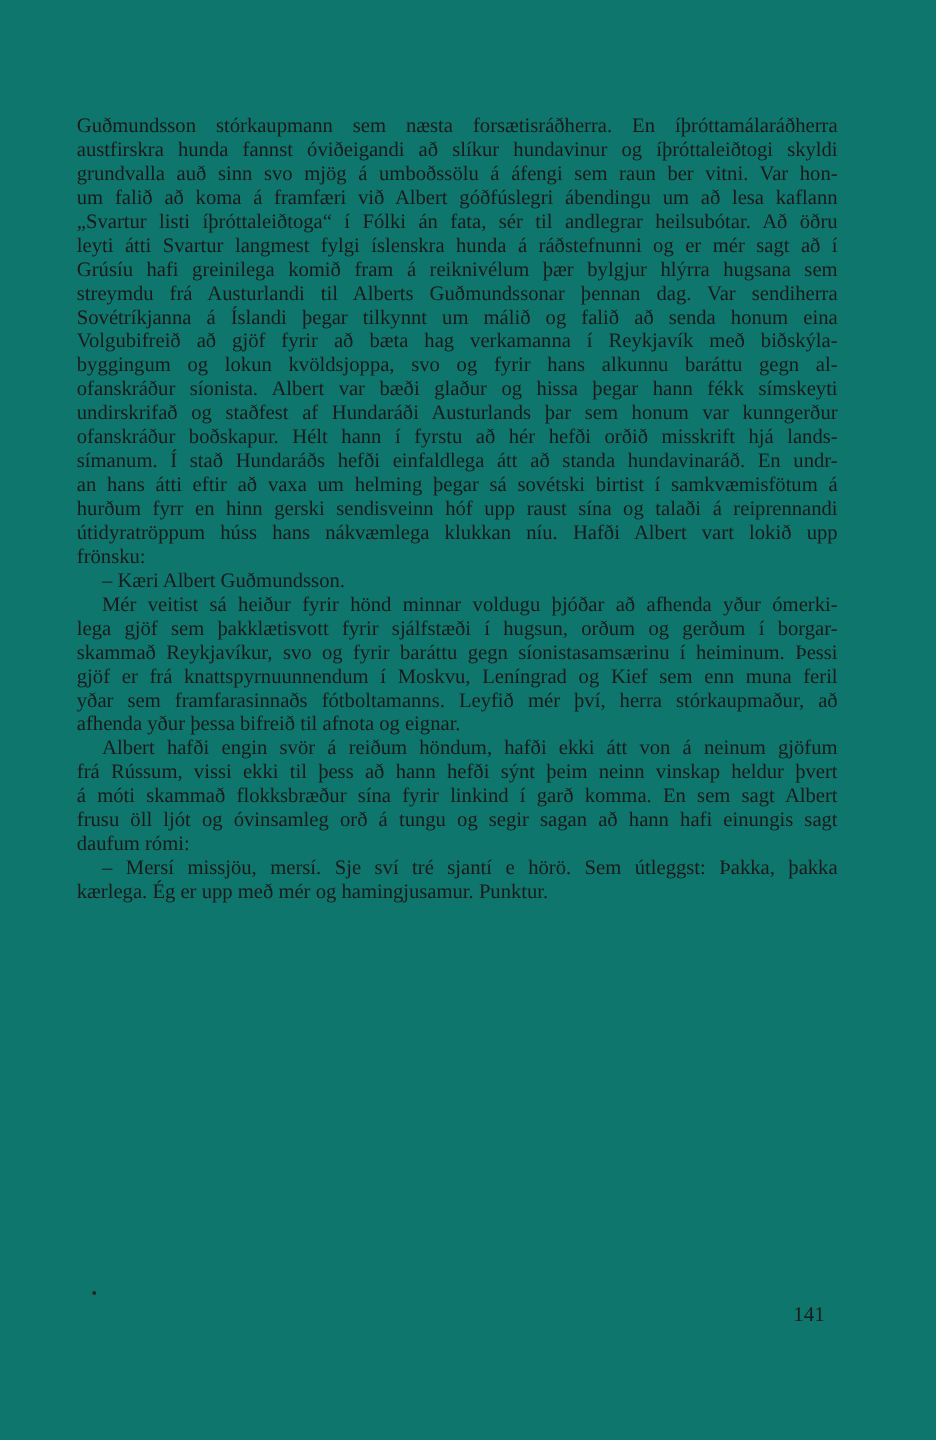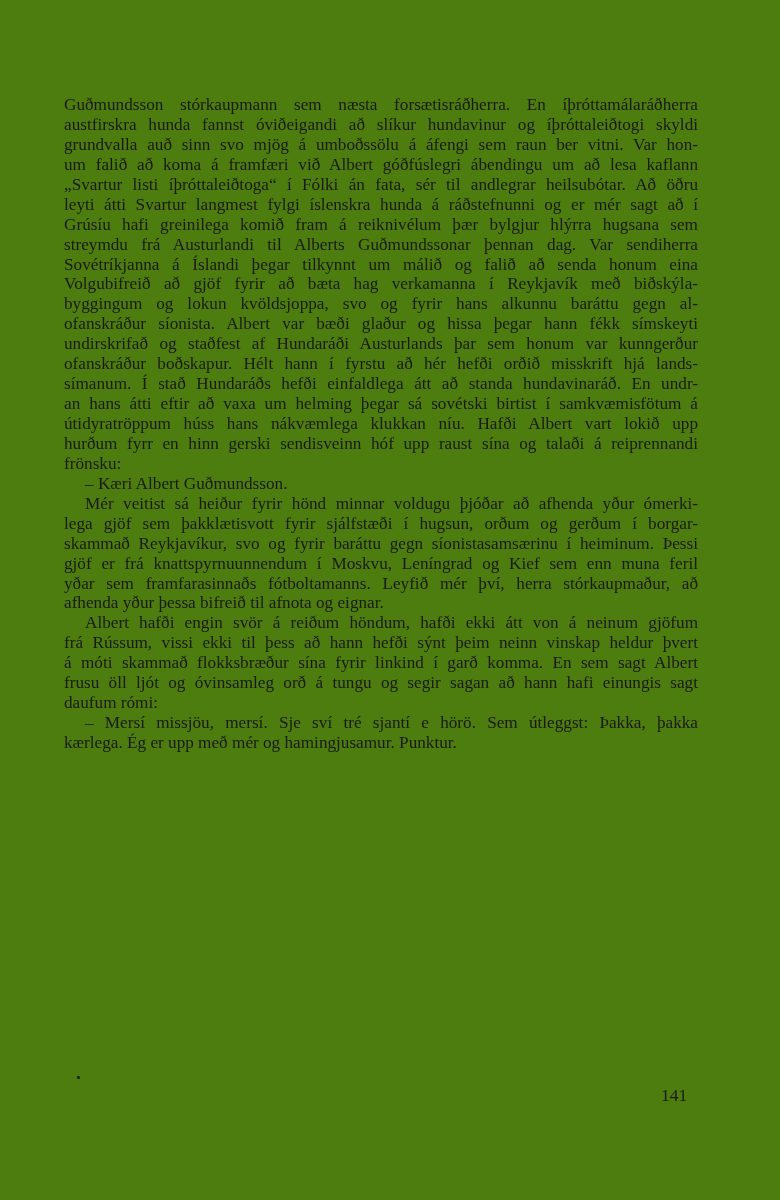--- a/index.html
+++ b/index.html
@@ -11,21 +11,21 @@
       width: 780px;
       height: 1200px;
       position: relative;
       overflow: hidden;
     }
     .page {
       position: absolute;
       left: 0; top: 0;
       width: 780px;
       height: 1200px;
-      background: #4d7c0f;
+      background: #0f766e;
     }
     .text-block {
       position: absolute;
       left: 64px;
       top: 95px;
       width: 634px;
       font-family: "Liberation Serif", "DejaVu Serif", serif;
       font-size: 17.2px;
       line-height: 19.95px;
       color: #1a1a1a;
@@ -76,22 +76,22 @@
         <span class="line" style="display: block;">Grúsíu hafi greinilega komið fram á reiknivélum þær bylgjur hlýrra hugsana sem</span>
         <span class="line" style="display: block;">streymdu frá Austurlandi til Alberts Guðmundssonar þennan dag. Var sendiherra</span>
         <span class="line" style="display: block;">Sovétríkjanna á Íslandi þegar tilkynnt um málið og falið að senda honum eina</span>
         <span class="line" style="display: block;">Volgubifreið að gjöf fyrir að bæta hag verkamanna í Reykjavík með biðskýla-</span>
         <span class="line" style="display: block;">byggingum og lokun kvöldsjoppa, svo og fyrir hans alkunnu baráttu gegn al-</span>
         <span class="line" style="display: block;">ofanskráður síonista. Albert var bæði glaður og hissa þegar hann fékk símskeyti</span>
         <span class="line" style="display: block;">undirskrifað og staðfest af Hundaráði Austurlands þar sem honum var kunngerður</span>
         <span class="line" style="display: block;">ofanskráður boðskapur. Hélt hann í fyrstu að hér hefði orðið misskrift hjá lands-</span>
         <span class="line" style="display: block;">símanum. Í stað Hundaráðs hefði einfaldlega átt að standa hundavinaráð. En undr-</span>
         <span class="line" style="display: block;">an hans átti eftir að vaxa um helming þegar sá sovétski birtist í samkvæmisfötum á</span>
+        <span class="line" style="display: block;">hurðum fyrr en hinn gerski sendisveinn hóf upp raust sína og talaði á reiprennandi</span>
         <span class="line" style="display: block;">útidyratröppum húss hans nákvæmlega klukkan níu. Hafði Albert vart lokið upp</span>
-        <span class="line" style="display: block;">hurðum fyrr en hinn gerski sendisveinn hóf upp raust sína og talaði á reiprennandi</span>
         <span class="line last" style="display: block;">frönsku:</span>
       </div>
       <div class="paragraph">
         <span class="line indent last" style="display: block;">– Kæri Albert Guðmundsson.</span>
       </div>
       <div class="paragraph">
         <span class="line indent" style="display: block;">Mér veitist sá heiður fyrir hönd minnar voldugu þjóðar að afhenda yður ómerki-</span>
         <span class="line" style="display: block;">lega gjöf sem þakklætisvott fyrir sjálfstæði í hugsun, orðum og gerðum í borgar-</span>
         <span class="line" style="display: block;">skammað Reykjavíkur, svo og fyrir baráttu gegn síonistasamsærinu í heiminum. Þessi</span>
         <span class="line" style="display: block;">gjöf er frá knattspyrnuunnendum í Moskvu, Leníngrad og Kief sem enn muna feril</span>

